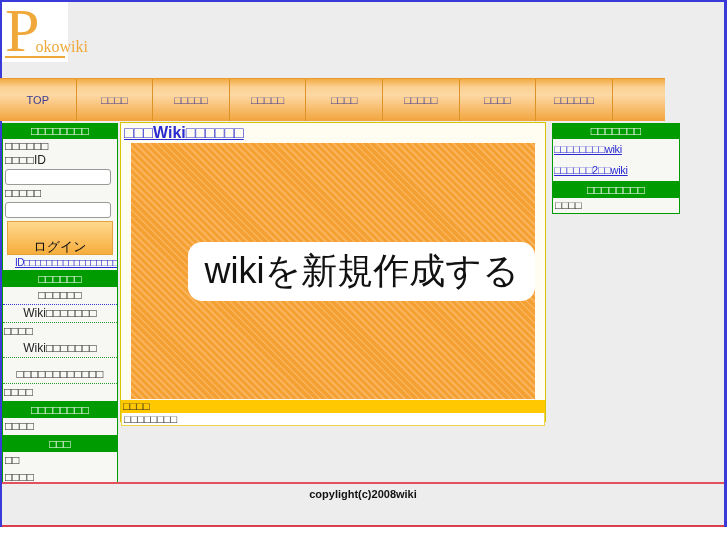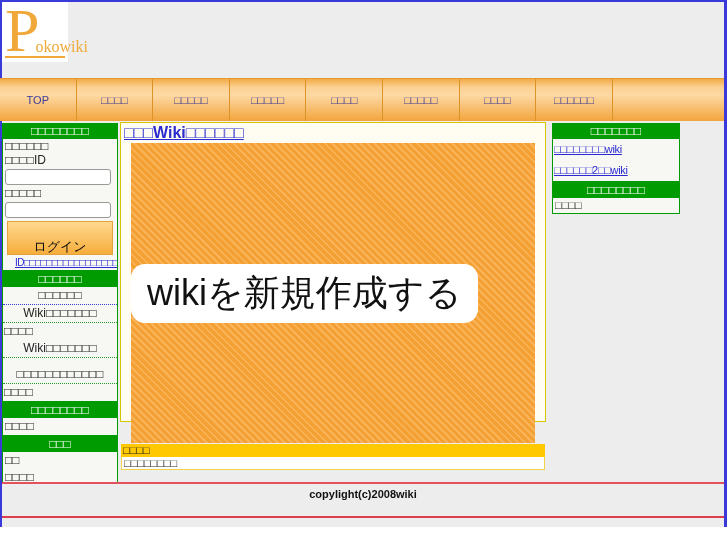--- a/index.html
+++ b/index.html
@@ -24,21 +24,21 @@
   .logo-p {
     font-family:"Liberation Serif", serif; font-size:62px; line-height:0.82;
     color:#f0a83a; font-weight:normal;
   }
   .logo-rest {
     font-family:"Liberation Serif", serif; font-size:16px; color:#f0a83a;
     margin-left:-4px; line-height:1; padding-bottom:1px;
   }
   
   .nav {
-    position:absolute; left:0; top:78px; width:724px; height:43px;
+    position:absolute; left:0; top:78px; width:665px; height:43px;
     box-sizing:border-box; border-top:1px solid #e89a2e;
     background:linear-gradient(to bottom,#f2ab44 0px,#fbd092 8px,#fdd9a4 16px,#f2a238 43px);
     display:flex;
   }
   .nav-item {
     width:76.6px; box-sizing:border-box; border-right:1px solid #dd9226;
     display:flex; align-items:center; justify-content:center;
     font-size:11px; color:#3b3b99; cursor:pointer;
   }
   
@@ -74,23 +74,23 @@
   
   .main-box {
     position:absolute; left:120px; top:122px; width:426px; height:300px;
     box-sizing:border-box; border:1px solid #d9c400; background:#fffdf2;
   }
   .create-link {
     display:inline-block; padding:1px 3px 0 3px; font-size:16px; font-weight:bold;
     color:#2a2ad0; text-decoration:underline; cursor:pointer; white-space:nowrap;
   }
   .banner {
-    margin:1px 10px 0 10px; height:300px;
+    margin:1px 10px 0 10px; height:256px;
     background:repeating-linear-gradient(45deg,#f5a033 0px,#f5a033 3px,#f9b45b 3px,#f9b45b 5px);
-    display:flex; align-items:center; justify-content:flex-start;
+    display:flex; align-items:center; justify-content:flex-end;
   }
   .banner-box {
     background:#ffffff; border-radius:14px; padding:5px 16px;
     font-size:36px; color:#111; white-space:nowrap;
   }
   .notice-bar {
     margin-top:1px; height:13px; background:#ffc800; color:#222;
     font-size:11px; line-height:13px; padding-left:2px; white-space:nowrap; overflow:hidden;
   }
   .notice-row {
@@ -100,21 +100,21 @@
   
   .right-sidebar { position:absolute; left:552px; top:123px; width:128px; font-size:11px; }
   .right-sidebar .section { box-sizing:border-box; width:128px; }
   .side-link {
     display:block; padding:4px 1px; line-height:13px; color:#2a2ad0;
     text-decoration:underline; letter-spacing:-0.3px; white-space:nowrap; overflow:hidden; cursor:pointer;
   }
   .side-text { color:#222; padding:1px 2px; line-height:13px; }
   
   .footer {
-    position:absolute; left:2px; top:482px; width:722px; height:36px; box-sizing:border-box;
+    position:absolute; left:2px; top:482px; width:722px; height:45px; box-sizing:border-box;
     background:#ededed; border-top:2px solid #e2515d; border-bottom:2px solid #d8404f;
     text-align:center; font-size:11px; font-weight:bold; color:#111; padding-top:4px;
   }
 </style>
 </head>
 <body>
 
 <div id="page">
   <div class="frame-bg"></div>
 

